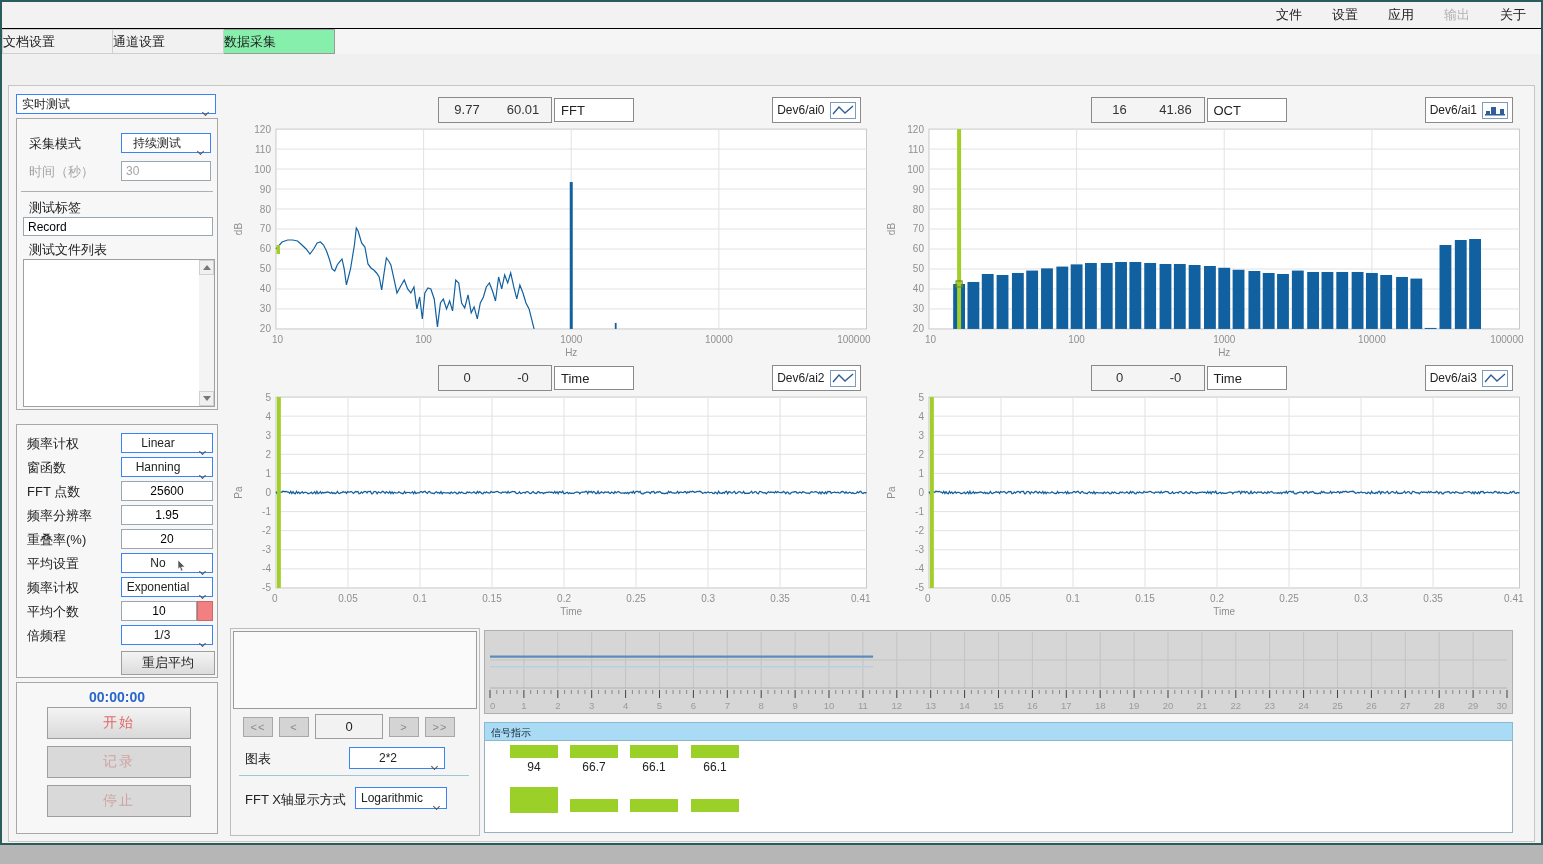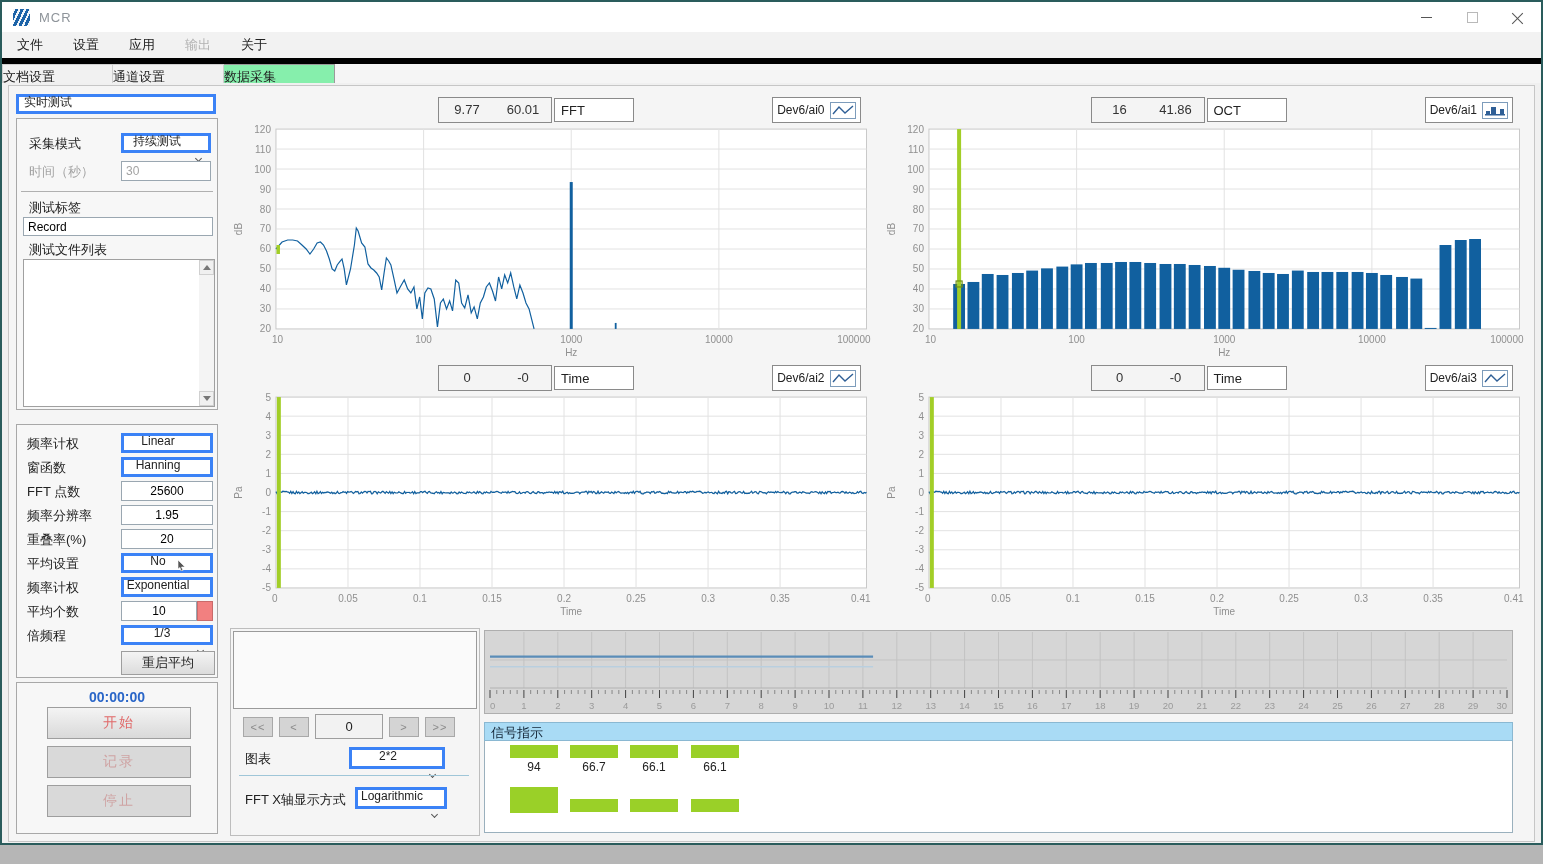--- a/index.html
+++ b/index.html
@@ -12,32 +12,32 @@
         background-image:repeating-linear-gradient(115deg,rgba(255,255,255,.95) 0 2px,transparent 2px 5px);}
   .apptitle{margin-left:9px;color:#8e949a;font-size:13px;letter-spacing:1px;}
   .wincontrols{position:absolute;right:0;top:0;height:30px;display:flex;}
   .winbtn{width:46px;height:30px;display:flex;align-items:center;justify-content:center;}
   .ic-min{width:11px;border-top:1px solid #555;}
   .ic-max{width:9px;height:9px;border:1px solid #b9b9b9;}
   .ic-close{position:relative;width:12px;height:12px;}
   .ic-close::before,.ic-close::after{content:"";position:absolute;left:5px;top:0;width:1px;height:15px;background:#555;}
   .ic-close::before{transform:rotate(45deg);} .ic-close::after{transform:rotate(-45deg);}
   
-  .menubar{height:26px;background:#f2f2f2;display:flex;align-items:center;border-bottom:6px solid #000000;}
+  .menubar{height:26px;background:#f2f2f2;display:flex;align-items:center;border-bottom:1px solid #000000;justify-content:flex-end;}
   .menuitem{padding:0 15px;font-size:13px;}
   .menuitem.disabled{color:#b2b2b2;}
   
   .tabbar{height:25px;display:flex;background:#f5f5f5;}
   .tab{width:111px;line-height:24px;background:#f1f1f1;border:1px solid #cfcfcf;border-left:none;box-sizing:border-box;}
   .tab:first-child{border-left:1px solid #cfcfcf;}
   .tab.active{background:#86efac;border-color:#9a9a9a;}
   .content{position:absolute;left:0;top:81px;right:0;bottom:0;background:#f0f0f0;}
   .mainframe{position:absolute;left:6px;top:2px;width:1525px;height:755px;border:1px solid #c6c6c6;background:#f5f5f5;}
   
-  .select{display:flex;align-items:flex-end;border:3px solid #3b82f6;background:#fff;box-sizing:border-box;height:20px;}
+  .select{display:flex;align-items:center;border:1px solid #3b82f6;background:#fff;box-sizing:border-box;height:20px;}
   .select .val{flex:1;text-align:center;font-size:12px;line-height:18px;overflow:hidden;white-space:nowrap;}
   .select .arr{width:17px;background:linear-gradient(#f4f4f4,#dcdcdc);border-left:1px solid #b3b3b3;position:relative;}
   .select .arr::after{content:"";position:absolute;left:5px;top:6px;width:4px;height:4px;border:solid #555;border-width:0 1px 1px 0;transform:rotate(45deg);}
   .tinput{border:1px solid #9aa7b1;background:#fff;font-family:"Liberation Sans",sans-serif;font-size:12px;box-sizing:border-box;padding:0 4px;}
   .center{text-align:center;}
   .glabel{position:absolute;font-size:13px;white-space:nowrap;}
   .gray{color:#a3a3a3;}
   .groupbox{position:absolute;border:1px solid #a8a8a8;background:#f7f7f7;box-sizing:border-box;}
   .bigbtn{position:absolute;left:30px;width:142px;height:30px;border:1px solid #9e9e9e;
           background:linear-gradient(#f4f4f4,#d9d9d9);display:flex;align-items:center;justify-content:center;
@@ -60,49 +60,34 @@
   svg text{font-family:"Liberation Sans",sans-serif;}
   
   .navpanel{position:absolute;left:228px;top:545px;width:248px;height:206px;border:1px solid #bdbdbd;background:#f5f5f5;}
   .emptybox{position:absolute;left:2px;top:2px;width:242px;height:76px;background:#fafafa;border:1px solid #9a9a9a;}
   .divline{position:absolute;left:8px;top:146px;width:230px;border-top:1px solid #9fc6d8;}
   
   .timeline{position:absolute;left:482px;top:547px;width:1029px;height:84px;}
   
   .signalpanel{position:absolute;left:482px;top:639px;width:1029px;height:113px;}
   .sighead{height:19px;background:#a9dbf5;border:1px solid #8ab8d2;line-height:19px;padding-left:6px;
-           font-size:13px;color:#123;box-sizing:border-box;}
+           font-size:10px;color:#123;box-sizing:border-box;}
   .sigbody{position:relative;height:92px;border:1px solid #9ab0bd;border-top:none;background:#fff;box-sizing:border-box;}
   .sigbar{position:absolute;width:48px;background:#9ad028;}
   .sigval{position:absolute;width:48px;top:19px;text-align:center;font-size:12px;color:#222;}
   .chev-up,.chev-down{width:0;height:0;border-left:4px solid transparent;border-right:4px solid transparent;margin:0 auto;}
   .chev-up{border-bottom:5px solid #777;} .chev-down{border-top:5px solid #777;}
   .scrollbtn{position:absolute;right:0;width:15px;height:15px;background:#f0f0f0;border:1px solid #d0d0d0;
              box-sizing:border-box;display:flex;align-items:center;justify-content:center;}
 </style>
 </head>
 <body>
 
 <div class="window">
 
-  <div class="titlebar">
-    <div class="logo"></div>
-    <span class="apptitle">MCR</span>
-    <div class="wincontrols">
-      <div class="winbtn">
-          <div class="ic-min"></div>
-        </div>
-      <div class="winbtn">
-          <div class="ic-max"></div>
-        </div>
-      <div class="winbtn">
-          <div class="ic-close"></div>
-        </div>
-    </div>
-  </div>
 
   <div class="menubar">
     <span class="menuitem">文件</span>
     <span class="menuitem">设置</span>
     <span class="menuitem">应用</span>
     <span class="menuitem disabled">输出</span>
     <span class="menuitem">关于</span>
   </div>
 
   <div class="tabbar">

